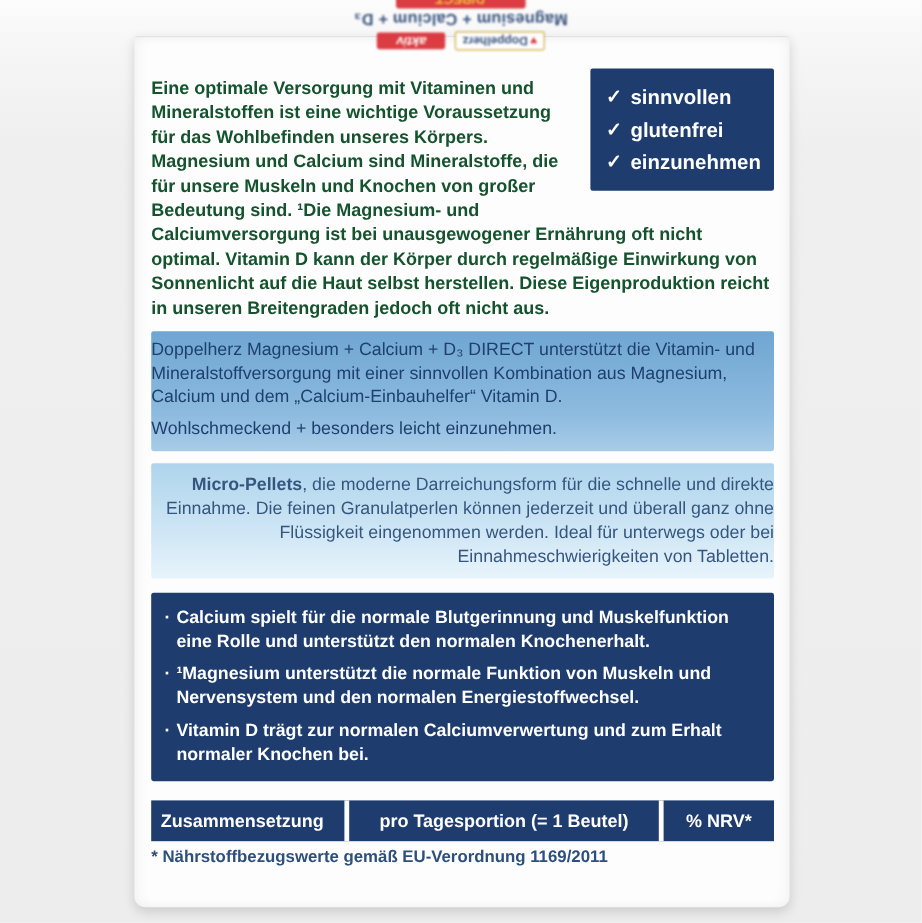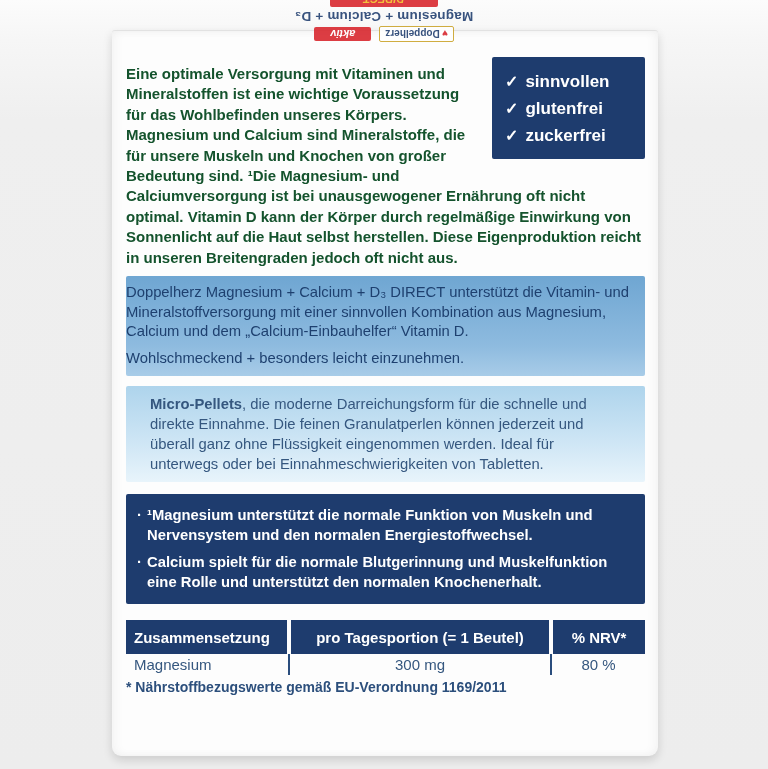--- a/index.html
+++ b/index.html
@@ -64,22 +64,22 @@
     clear:both; margin-top:8px;
     background:linear-gradient(180deg,#6fa6d2 0%,#8ebbdf 70%,#a8cce8 100%);
     border-radius:2px; padding:7px 0 8px; color:#1e406f;
   }
   .box-mid p { margin:0; font-size:14.8px; line-height:19.5px; }
   .box-mid p + p { margin-top:7px; }
 
   .box-light {
     margin-top:10px;
     background:linear-gradient(180deg,#aed4ec 0%,#cfe6f5 60%,#e8f4fb 100%);
-    border-radius:2px; padding:8px 24px; color:#35577f;
-    font-size:14.8px; line-height:20px;
+    border-radius:2px; padding:8px 0; color:#35577f;
+    font-size:14.8px; line-height:20px;text-align:right;
   }
   .box-light p { margin:0; }
 
   .box-dark {
     margin-top:12px; background:#1e3c6e; border-radius:2px;
     padding:11px 10px 12px; color:#fff;
   }
   .box-dark ul { list-style:none; margin:0; padding:0; display:flex; flex-direction:column; gap:7px; }
   .box-dark li {
     position:relative; padding-left:11px;
@@ -127,56 +127,52 @@
         <div class="badge">
           <span class="check">✓</span>
           <span>sinnvollen</span>
         </div>
         <div class="badge">
           <span class="check">✓</span>
           <span>glutenfrei</span>
         </div>
         <div class="badge">
           <span class="check">✓</span>
-          <span>zuckerfrei</span>
+          <span>einzunehmen</span>
         </div>
       </div>
 
       <p class="intro">Eine optimale Versorgung mit Vitaminen und Mineralstoffen ist eine wichtige Voraussetzung für das Wohlbefinden unseres Körpers. Magnesium und Calcium sind Mineralstoffe, die für unsere Muskeln und Knochen von großer Bedeutung sind. ¹Die Magnesium- und Calciumversorgung ist bei unausgewogener Ernährung oft nicht optimal. Vitamin D kann der Körper durch regelmäßige Einwirkung von Sonnenlicht auf die Haut selbst herstellen. Diese Eigenproduktion reicht in unseren Breitengraden jedoch oft nicht aus.</p>
 
       <div class="box-mid">
         <p>Doppelherz Magnesium + Calcium + D₃ DIRECT unterstützt die Vitamin- und Mineralstoffversorgung mit einer sinnvollen Kombination aus Magnesium, Calcium und dem „Calcium-Einbauhelfer“ Vitamin D.</p>
         <p>Wohlschmeckend + besonders leicht einzunehmen.</p>
       </div>
 
       <div class="box-light">
         <p><b>Micro-Pellets</b><span>, die moderne Darreichungsform für die schnelle und direkte Einnahme. Die feinen Granulatperlen können jederzeit und überall ganz ohne Flüssigkeit eingenommen werden. Ideal für unterwegs oder bei Einnahmeschwierigkeiten von Tabletten.</span></p>
       </div>
 
       <div class="box-dark">
         <ul>
+          <li>Calcium spielt für die normale Blutgerinnung und Muskelfunktion eine Rolle und unterstützt den normalen Knochenerhalt.</li>
           <li>¹Magnesium unterstützt die normale Funktion von Muskeln und Nervensystem und den normalen Energiestoffwechsel.</li>
-          <li>Calcium spielt für die normale Blutgerinnung und Muskelfunktion eine Rolle und unterstützt den normalen Knochenerhalt.</li>
+          <li>Vitamin D trägt zur normalen Calciumverwertung und zum Erhalt normaler Knochen bei.</li>
         </ul>
       </div>
 
       <table class="nutri">
         <thead>
           <tr>
             <th>Zusammensetzung</th>
             <th>pro Tagesportion (= 1 Beutel)</th>
             <th>% NRV*</th>
           </tr>
         </thead>
         <tbody>
-          <tr>
-            <td>Magnesium</td>
-            <td>300 mg</td>
-            <td>80 %</td>
-          </tr>
         </tbody>
       </table>
 
       <p class="footnote">* Nährstoffbezugswerte gemäß EU-Verordnung 1169/2011</p>
 
     </div>
   </div>
 </div>
 
 </body></html>

